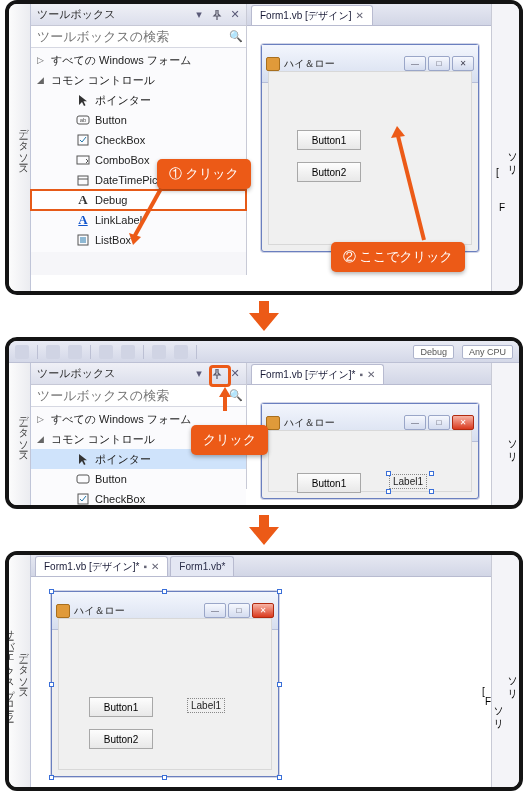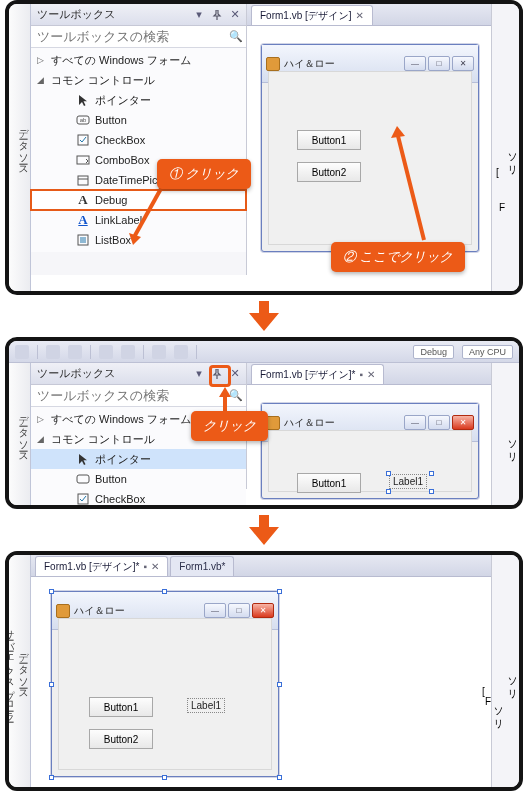--- a/index.html
+++ b/index.html
@@ -136,21 +136,20 @@
 .whandle {
   position: absolute; width: 5px; height: 5px; background: #fff; border: 1px solid #3a6fd8;
 }
 
 
 .callout {
   position: absolute; background: #ec5a17; color: #fff;
   border-radius: 5px; font-size: 13px; padding: 6px 12px;
   box-shadow: 0 2px 4px rgba(0,0,0,.3);
   z-index: 50;
-  font-style: italic;
 }
 .pointer-line {
   position: absolute; z-index: 49;
 }
 
 
 .pin-hl {
   position: absolute; border: 3px solid #ec5a17; border-radius: 4px;
   z-index: 40;
 }
@@ -394,21 +393,21 @@
               <rect x="1" y="1" width="10" height="10" fill="none" stroke="#555"></rect>
               <path d="M3 6l2 2 4-5" stroke="#27a" fill="none"></path>
             </svg>
           </span>
         <span class="lbl">CheckBox</span>
       </div>
     </div>
   </div>
 
   <div class="pin-hl" style="left:200px; top:24px; width:22px; height:22px"></div>
-  <div class="callout" style="left:182px; top:70px"><span>クリック</span></div>
+  <div class="callout" style="left:182px; top:84px"><span>クリック</span></div>
   <svg class="pointer-line" style="left:208px; top:46px" width="16" height="26">
     <path d="M8 24 L8 6" stroke="#ec5a17" stroke-width="4"></path>
     <path d="M2 10 L8 0 L14 10 z" fill="#ec5a17"></path>
   </svg>
 
   <div class="rightcol" style="left:238px; top:22px; right:28px">
     <div class="doctabs">
       <div class="doctab active">
         <span>Form1.vb [デザイン]*</span>
         <span class="cl">▪</span>

